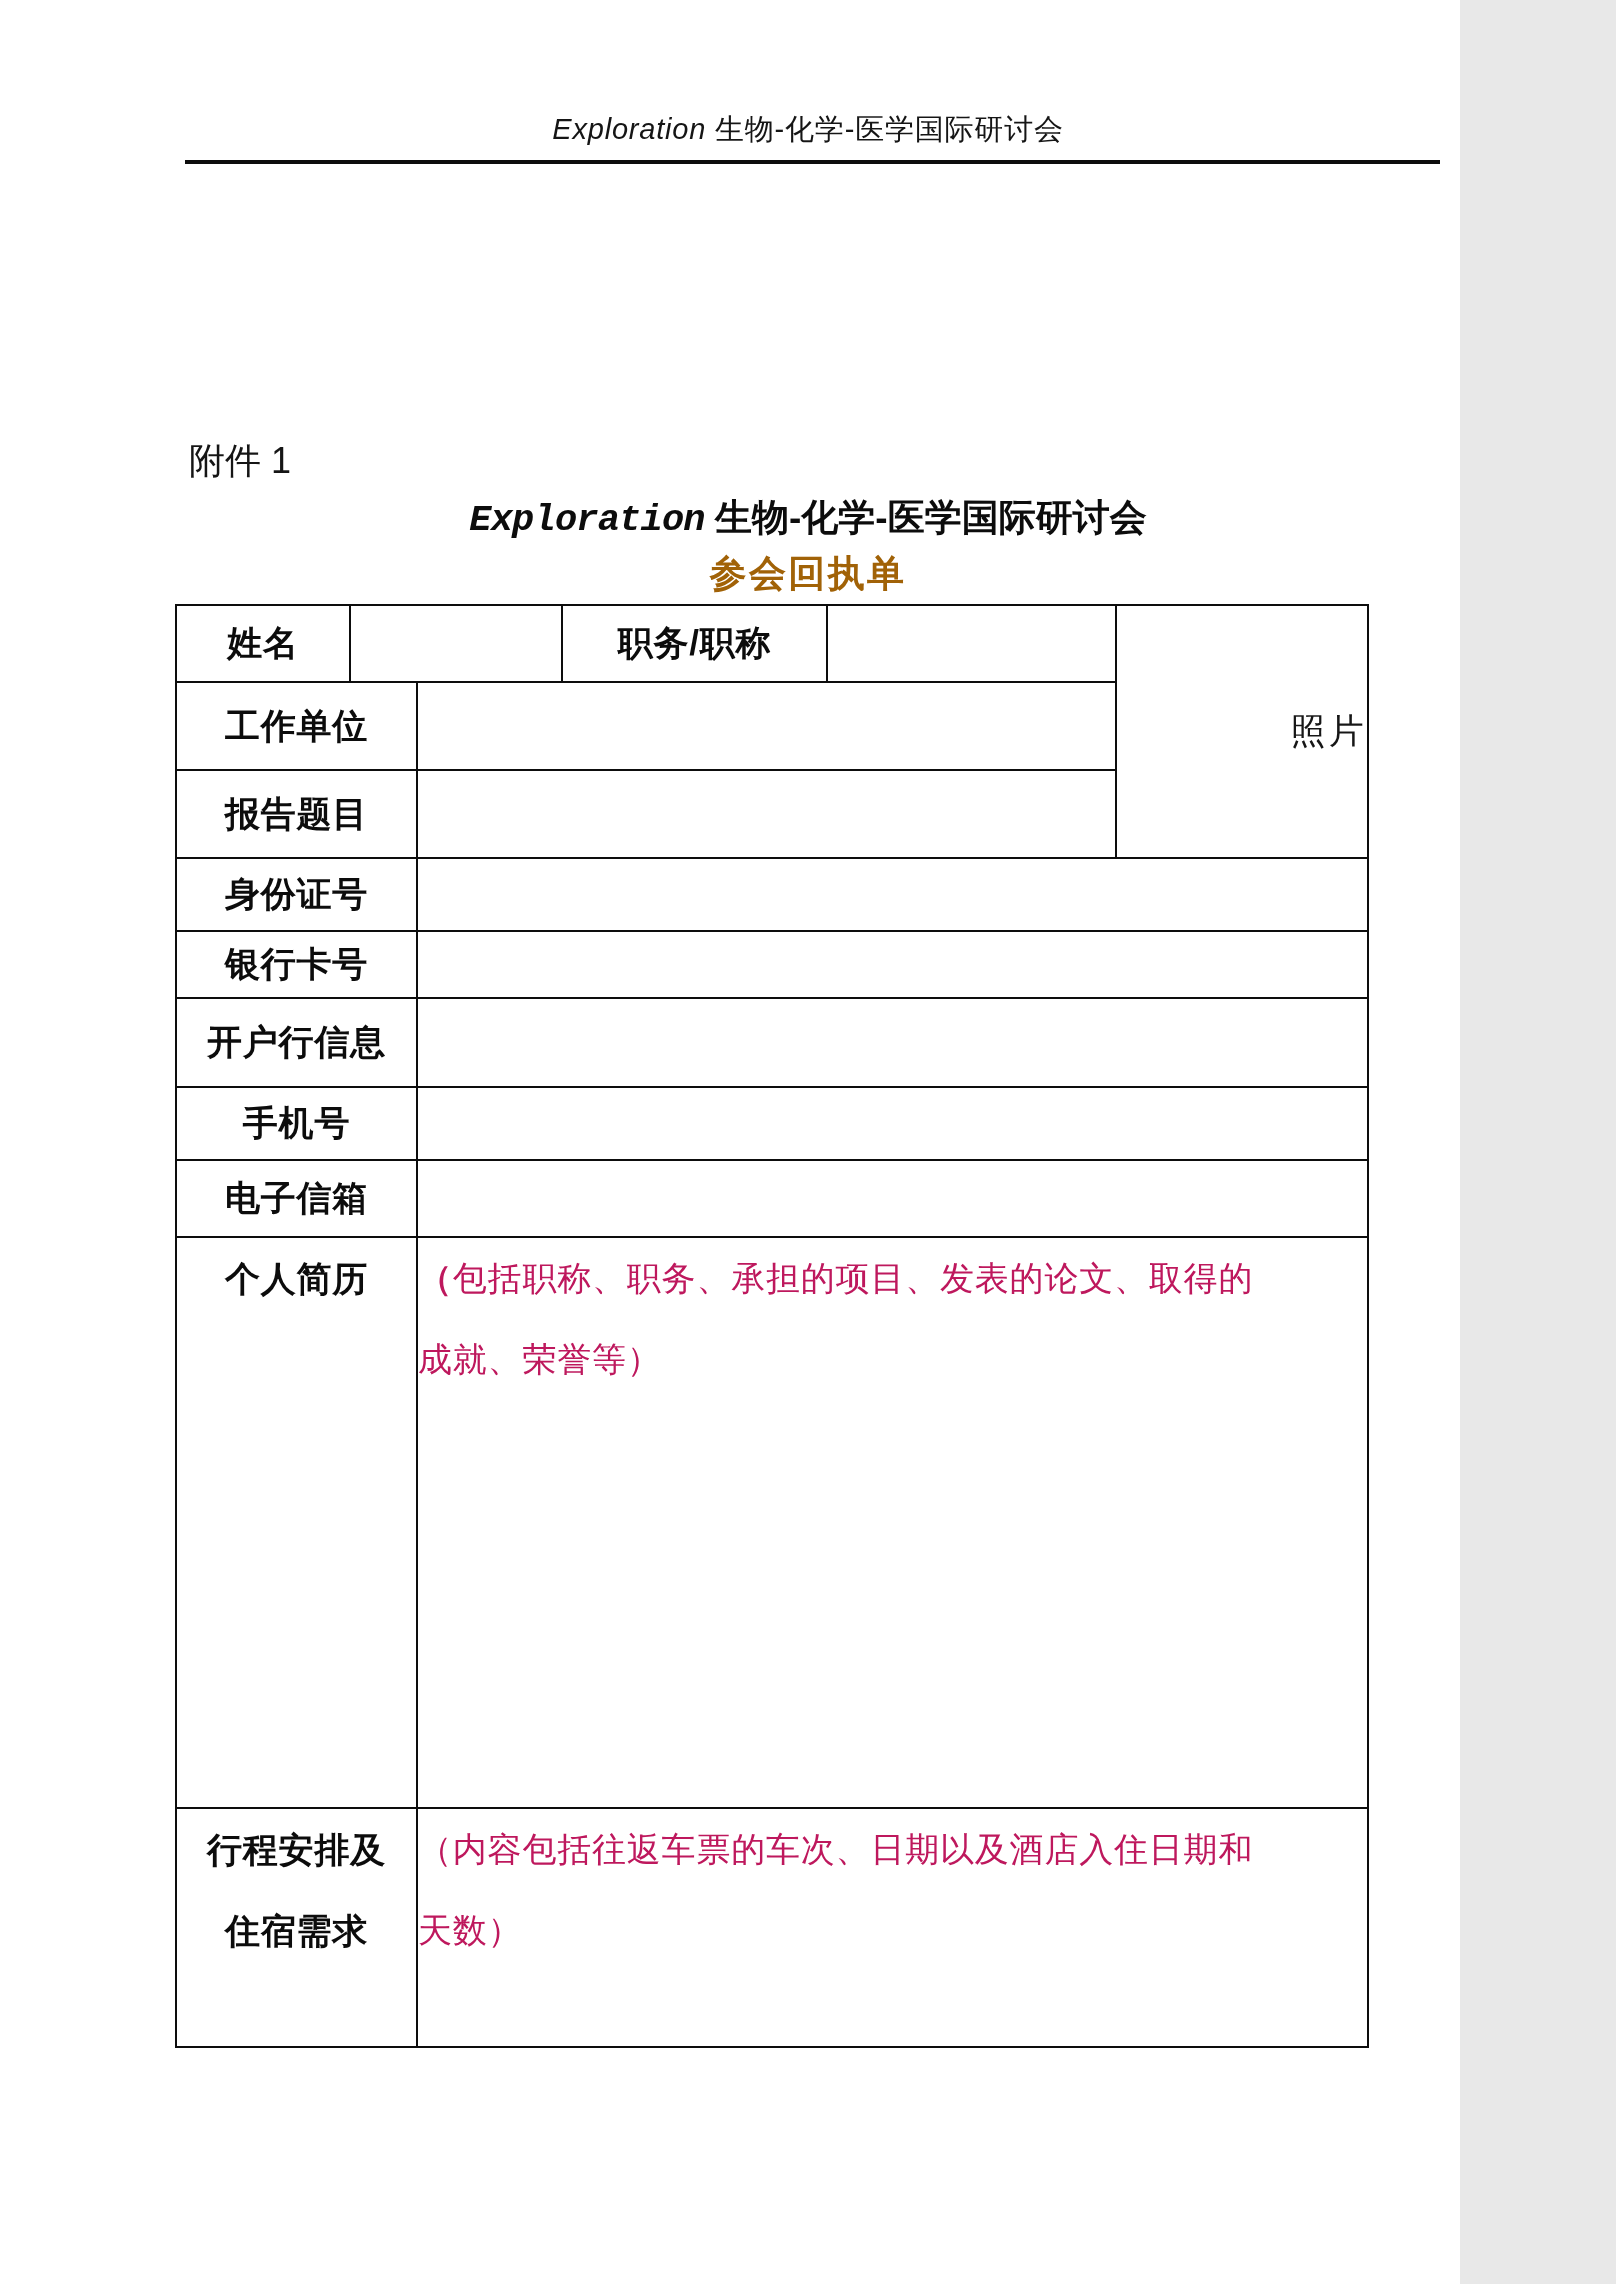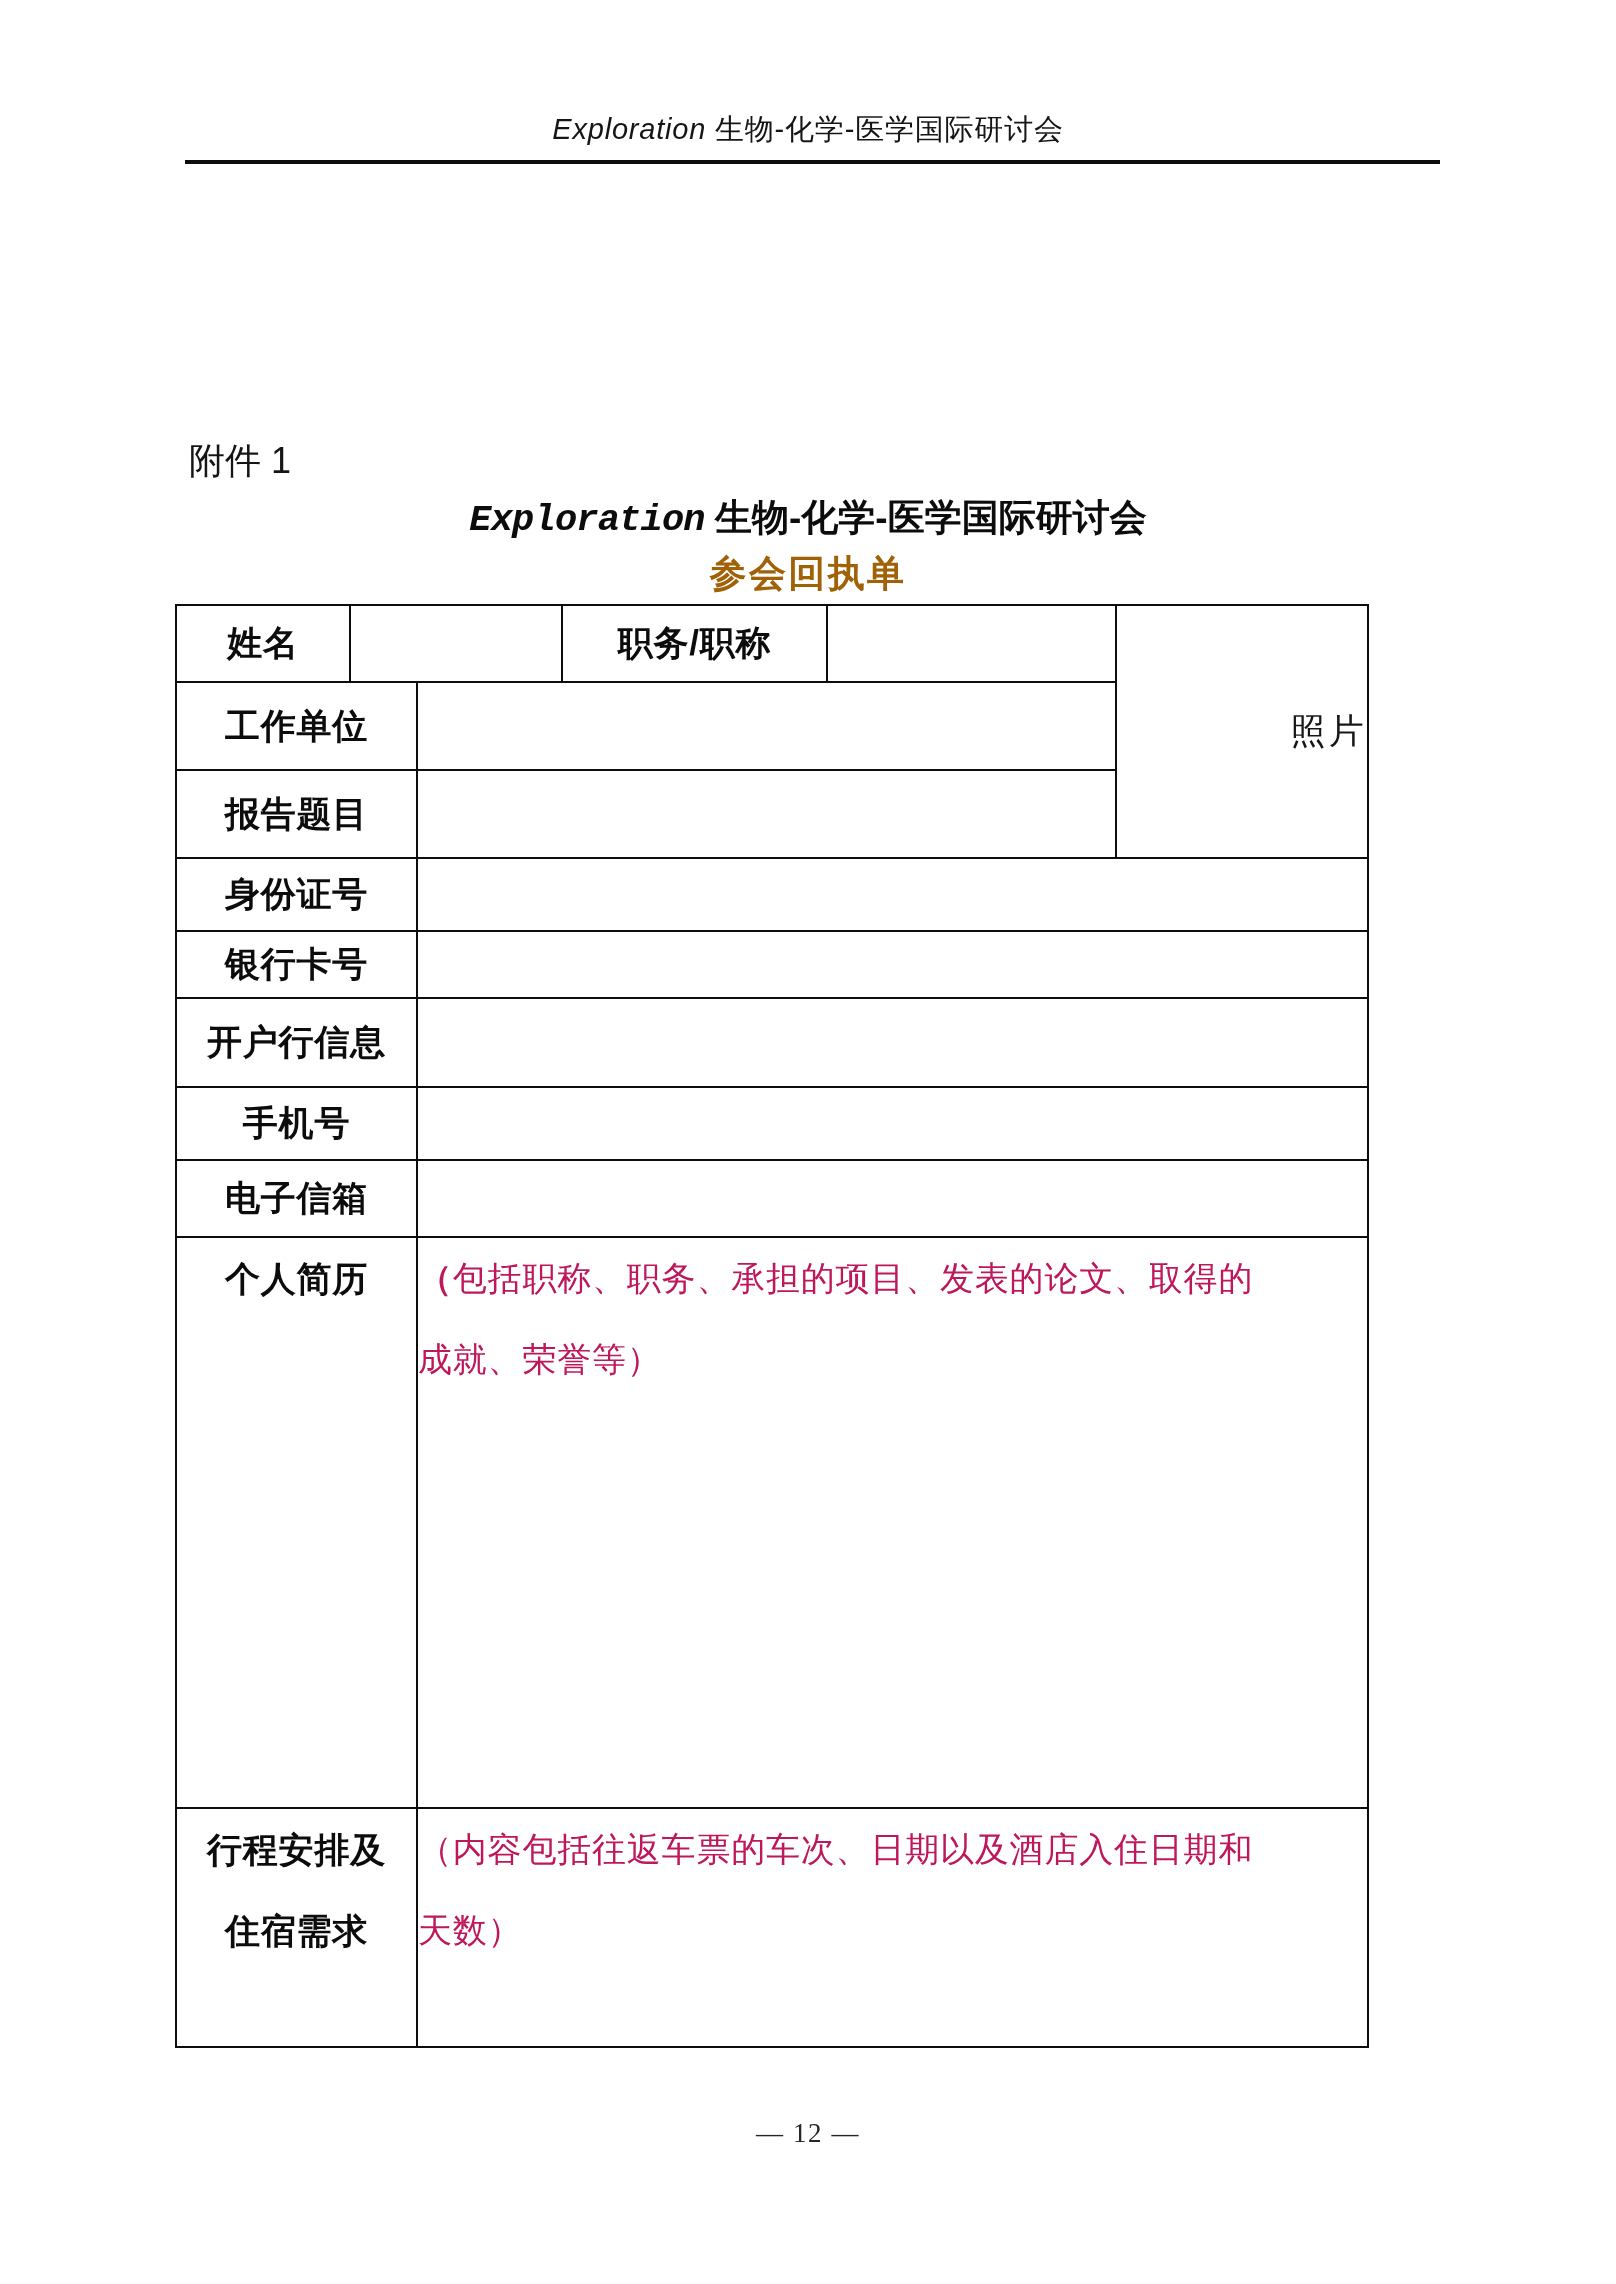--- a/index.html
+++ b/index.html
@@ -1,18 +1,18 @@
 <!DOCTYPE html>
 <html style="font-size:12.6px"><head>
 <meta charset="utf-8">
 <style>
   html,body{margin:0;padding:0;background:#e8e8e8;}
   .page{
     position:relative;
-    width:1616px;height:2284px;
+    width:1460px;height:2284px;
     background:#ffffff;
     color:#111;
     font-family:"Liberation Sans", sans-serif;
     overflow:hidden;
   }
   
   .header-title{
     position:absolute;top:110px;left:0;width:1616px;
     text-align:center;font-size:29px;line-height:39px;
     color:#151515;letter-spacing:0.8px;
@@ -172,16 +172,15 @@
         </td>
         <td class="hint" colspan="4">
           <div class="hint-line">（内容包括往返车票的车次、日期以及酒店入住日期和</div>
           <div class="hint-line">天数）</div>
         </td>
       </tr>
     </tbody>
       </table>
   </div>
 
-  <div class="footer">— 12 —</div>
 
 </div>
 
 
 </body></html>

